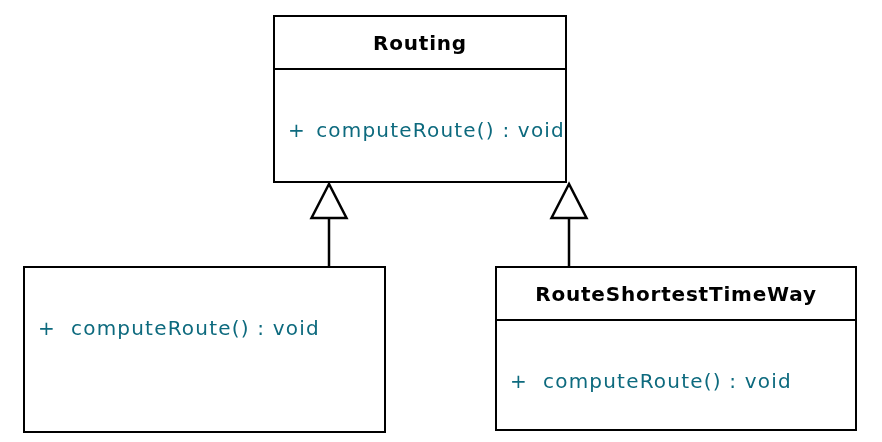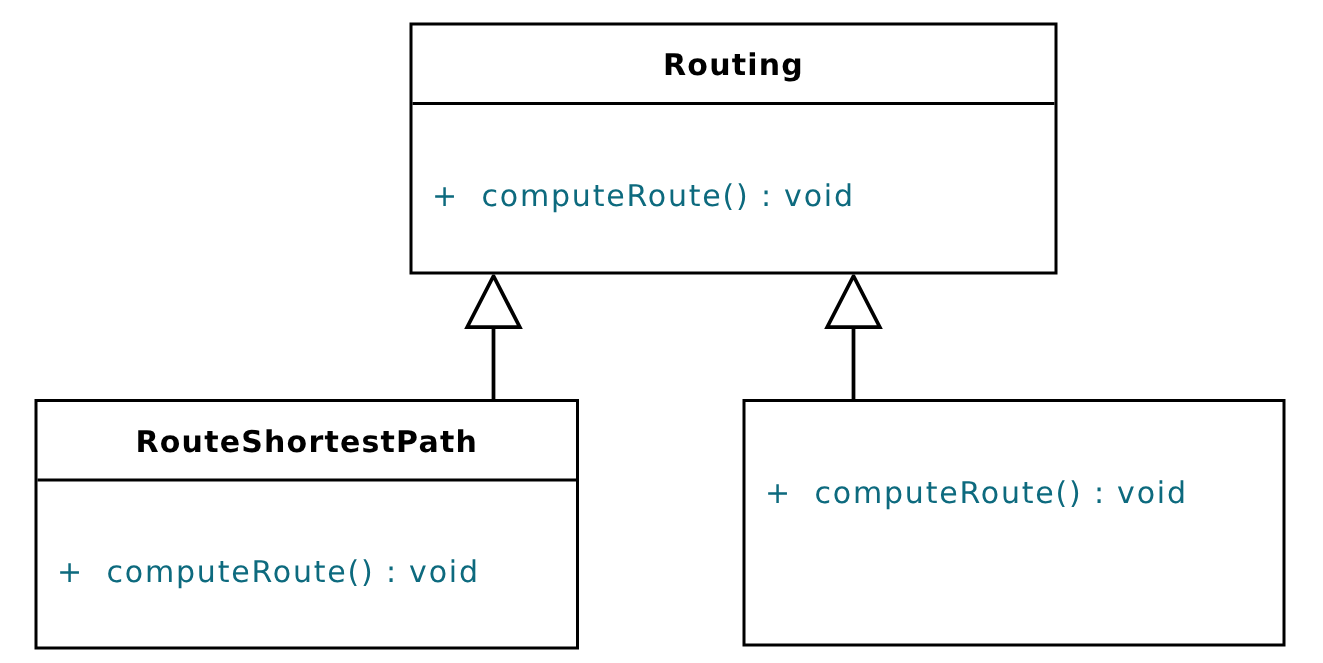--- a/index.html
+++ b/index.html
@@ -24,21 +24,21 @@
     pointer-events: none;
   }
   .uml-class {
     position: absolute;
     background: #ffffff;
     border: 2.5px solid #000000;
     box-sizing: border-box;
     display: flex;
     flex-direction: column;
   }
-  #class-routing        { left: 273px; top: 15px;  width: 432px; height: 168px; }
+  #class-routing        { left: 273px; top: 15px;  width: 294px; height: 168px; }
   #class-shortest-path  { left: 23px;  top: 266px; width: 363px; height: 167px; }
   #class-shortest-time  { left: 495px; top: 266px; width: 362px; height: 165px; }
 
   .uml-title {
     height: 51px;
     flex: 0 0 51px;
     border-bottom: 2.5px solid #000000;
     display: flex;
     align-items: center;
     justify-content: center;
@@ -90,30 +90,30 @@
     <div class="uml-title">Routing</div>
     <div class="uml-methods">
       <div class="uml-method">
         <span class="vis">+</span>
         <span class="sig">computeRoute() : void</span>
       </div>
     </div>
   </div>
 
   <div class="uml-class" id="class-shortest-path">
-    <div class="uml-title">RouteShortestPath</div>
     <div class="uml-methods">
       <div class="uml-method">
         <span class="vis">+</span>
         <span class="sig">computeRoute() : void</span>
       </div>
     </div>
   </div>
 
   <div class="uml-class" id="class-shortest-time">
+    <div class="uml-title">RouteShortestTimeWay</div>
     <div class="uml-methods">
       <div class="uml-method">
         <span class="vis">+</span>
         <span class="sig">computeRoute() : void</span>
       </div>
     </div>
   </div>
 
 </div>
 

